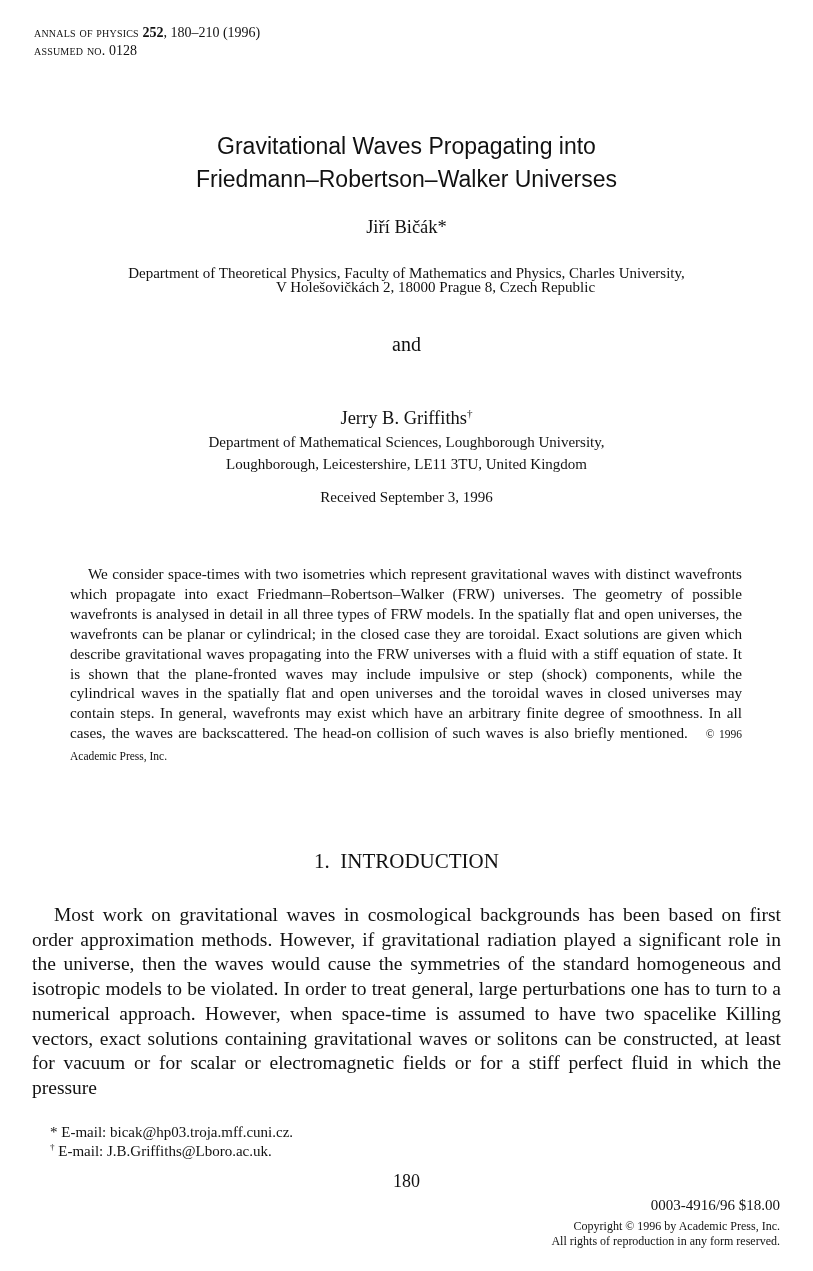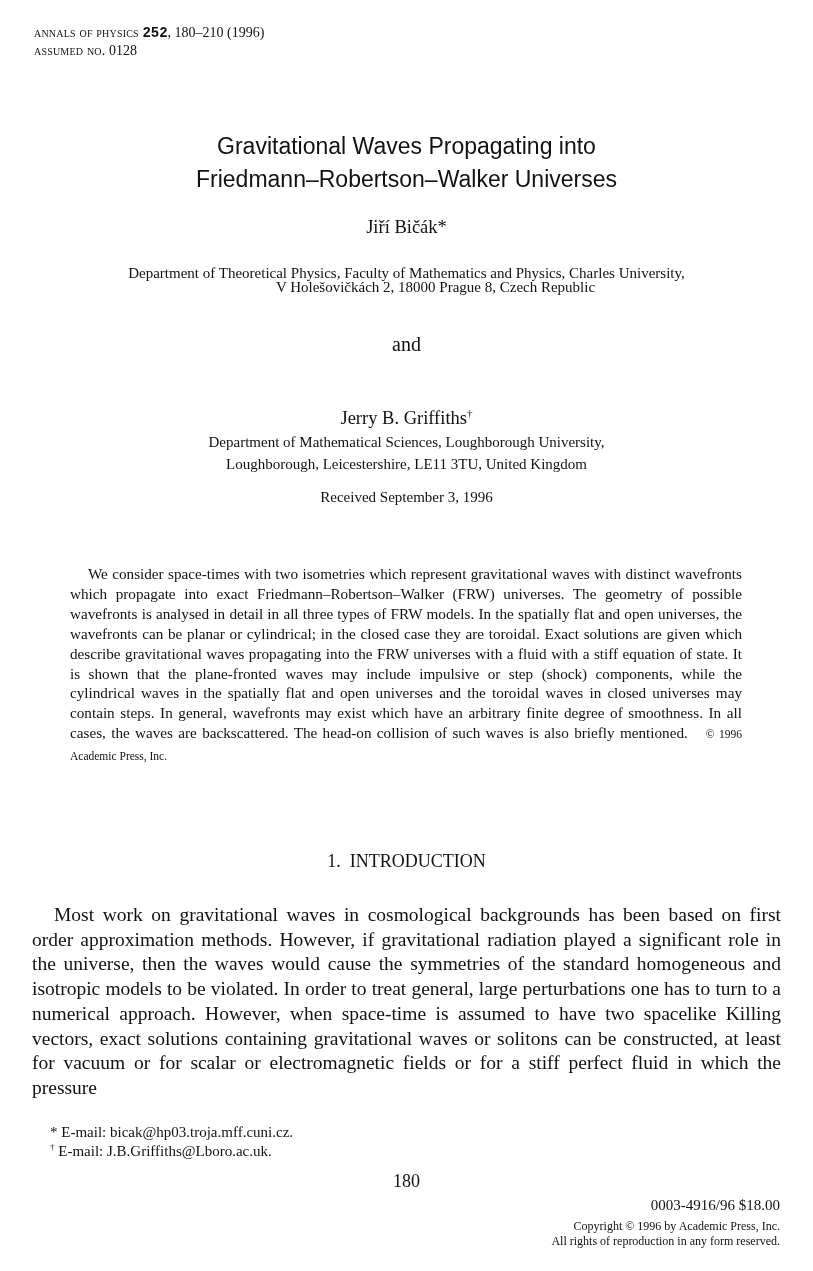--- a/index.html
+++ b/index.html
@@ -4,37 +4,37 @@
 <style>
   html, body { margin: 0; padding: 0; background: #ffffff; }
   body {
     width: 813px; height: 1271px; position: relative; overflow: hidden;
     color: #111111;
     font-family: "Liberation Serif", "DejaVu Serif", serif;
   }
   .abs { position: absolute; }
   .header-line { left: 34px; font-size: 14px; line-height: 18px; white-space: nowrap; }
   .sc { font-variant: small-caps; letter-spacing: 0.2px; }
-  .bold { font-weight: bold; font-family: Liberation Mono, monospace; }
+  .bold { font-weight: bold; }
   .title {
     left: 0; width: 813px; text-align: center;
     font-family: "Liberation Sans", "DejaVu Sans", sans-serif;
     font-size: 23px; line-height: 33px;
   }
   .center { left: 0; width: 813px; text-align: center; }
   .author { font-size: 18.5px; line-height: 22px; }
   .affil { font-size: 15px; line-height: 22px; }
   .and { font-size: 20px; line-height: 24px; }
   .received { font-size: 15px; line-height: 20px; }
   .abstract {
     left: 70px; width: 672px; font-size: 15.2px; line-height: 19.9px;
     text-align: justify; text-indent: 18px;
   }
   .abstract .copy { font-size: 11.5px; margin-left: 18px; }
-  .section-heading { font-size: 18px; line-height: 24px; }
+  .section-heading { font-size: 21px; line-height: 24px; }
   .body-text {
     left: 32px; width: 749px; font-size: 19.5px; line-height: 24.7px;
     text-align: justify; text-indent: 22px;
   }
   .fn { left: 50px; font-size: 15px; line-height: 19px; }
   .pageno { font-size: 18px; line-height: 22px; }
   .right { right: 33px; text-align: right; white-space: nowrap; }
   .price { font-size: 15px; line-height: 19px; }
   .rights { font-size: 12px; line-height: 16px; }
   sup { font-size: 0.6em; line-height: 0; }

